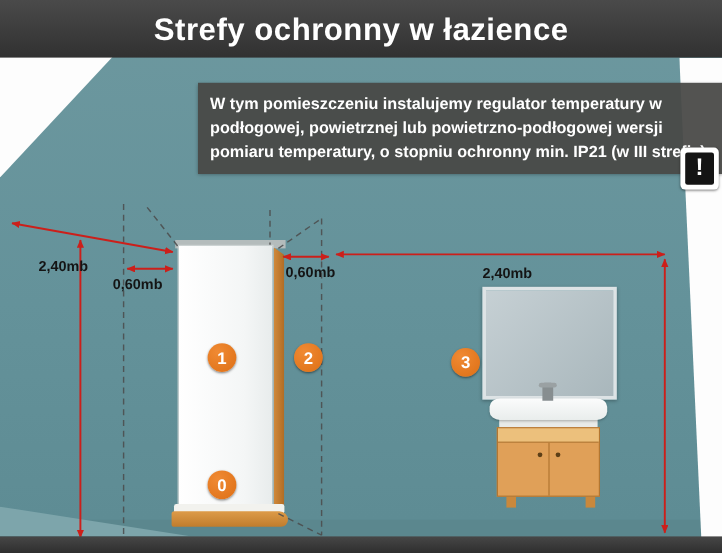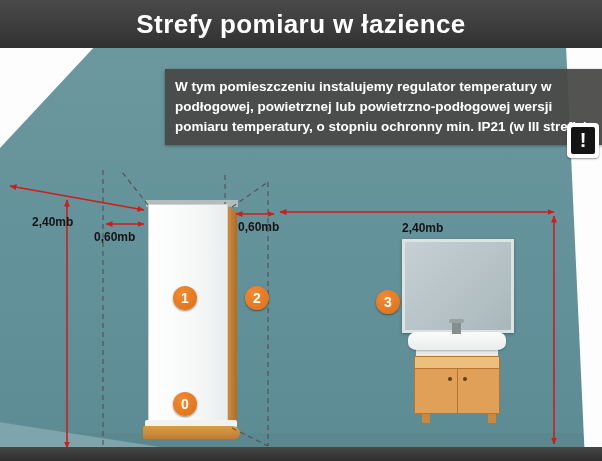--- a/index.html
+++ b/index.html
@@ -249,17 +249,17 @@
   <div class="zone zone-3">3</div>
 
   <div class="infobox">
     <span>W tym pomieszczeniu instalujemy regulator temperatury w podłogowej, powietrznej lub powietrzno-podłogowej wersji pomiaru temperatury, o stopniu ochronny min. IP21 (w III strefie)</span>
   </div>
   <div class="warn">
     <span class="warn-inner">!</span>
   </div>
 
   <div class="banner">
-    <div class="title">Strefy pomiaru w łazience</div>
+    <div class="title">Strefy ochronny w łazience</div>
   </div>
   <div class="bottom-strip"></div>
 
 </div>
 
 </body></html>

